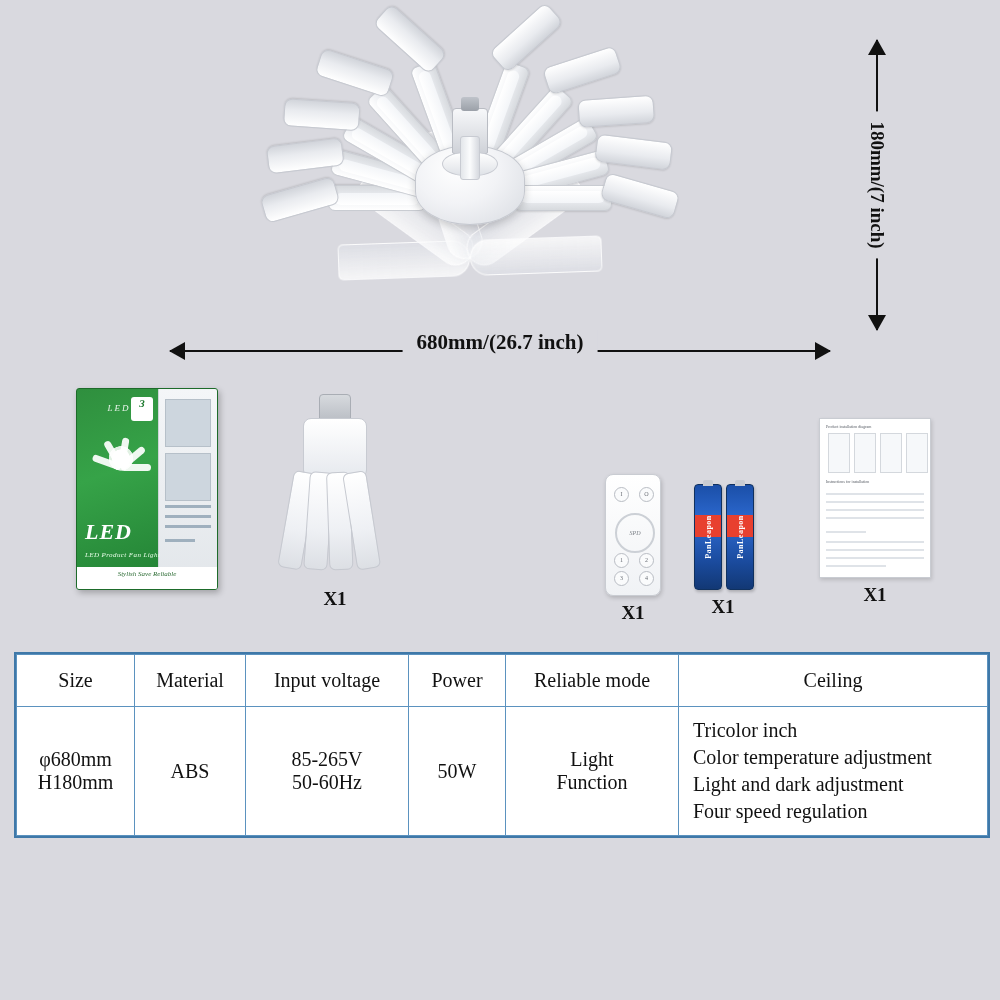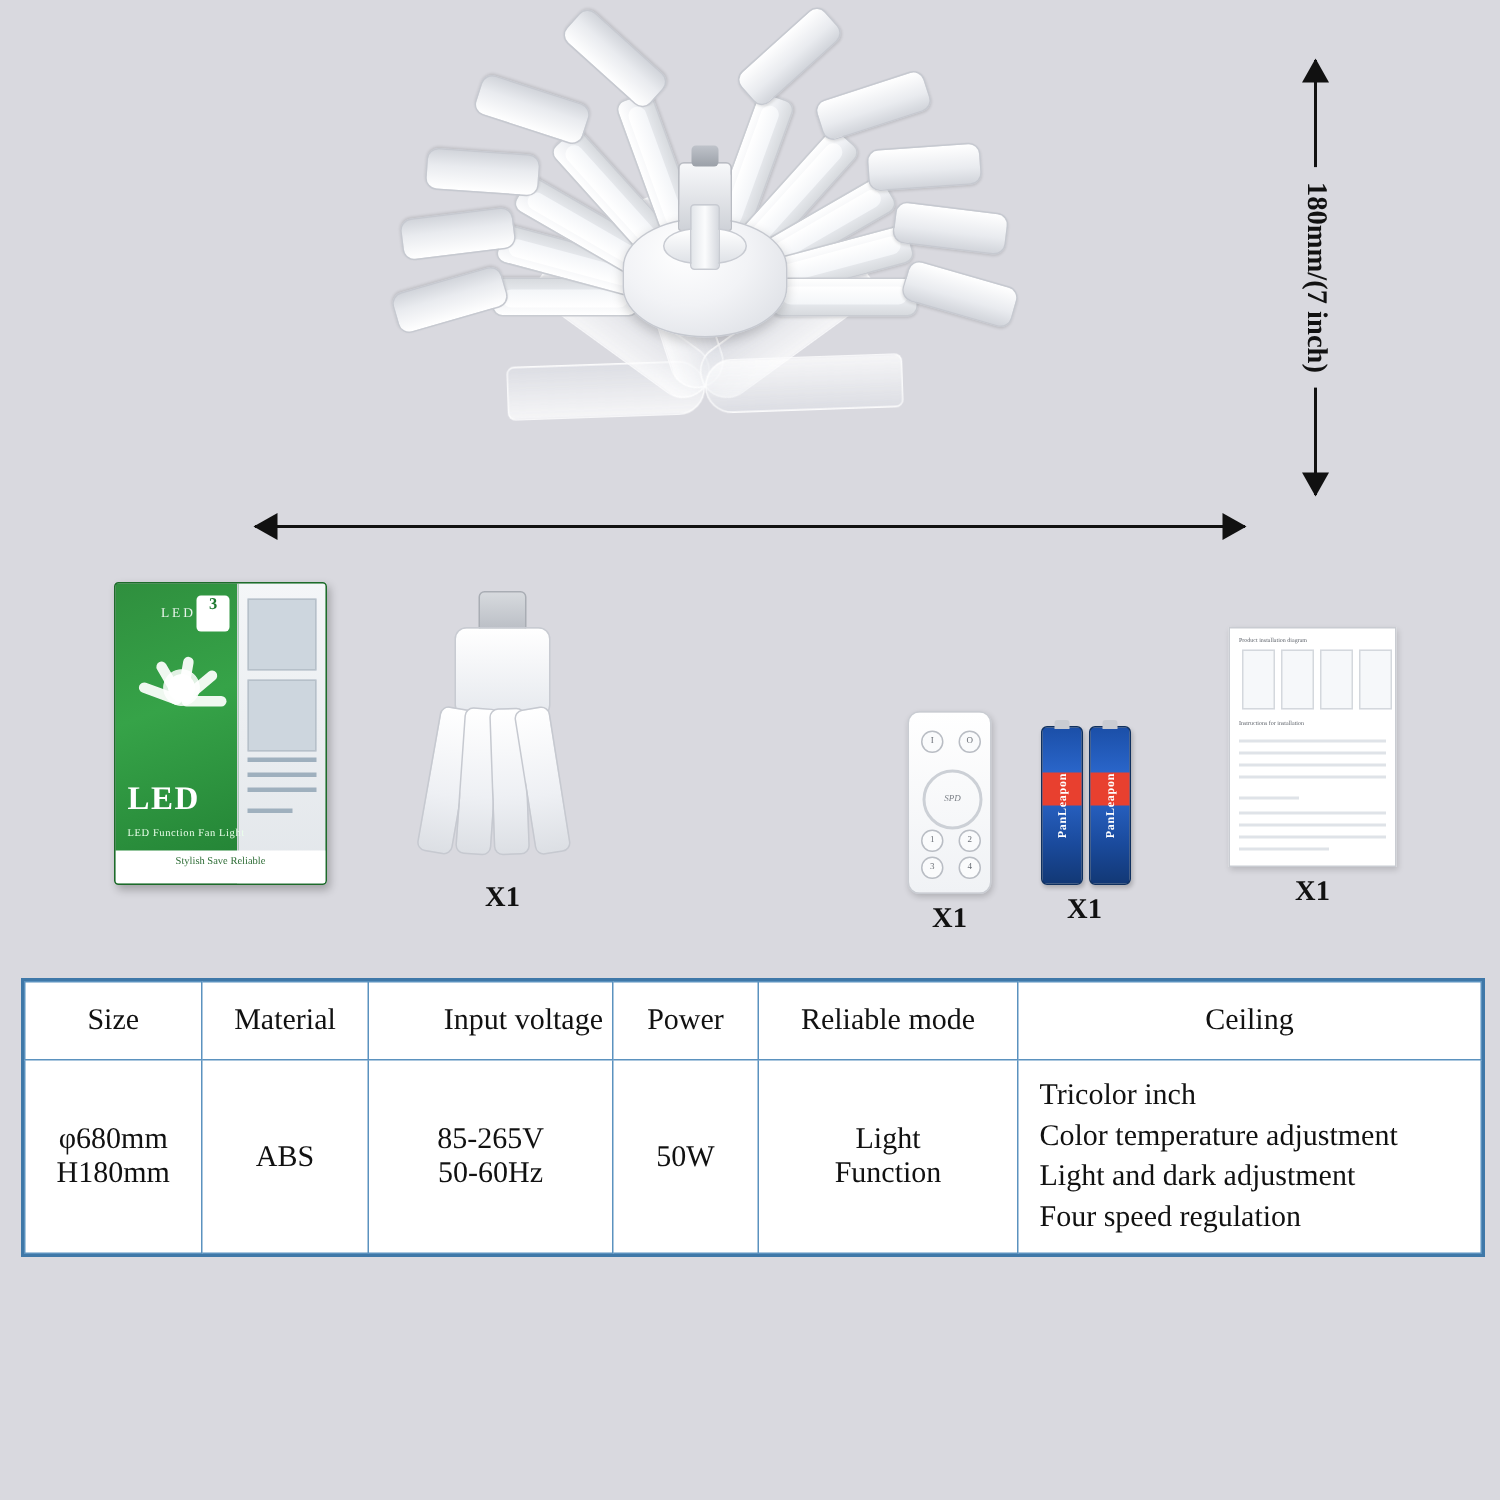--- a/index.html
+++ b/index.html
@@ -109,20 +109,21 @@
   .acc{position:absolute;text-align:center;}
   .acc .qty{font-size:19px;font-weight:700;color:#111;margin-top:4px;}
 
   
   .box{
     position:relative;width:140px;height:200px;margin:0 auto;
     background:linear-gradient(160deg,#2f8f3e 0%,#36a348 38%,#1e7a30 100%);
     border:1px solid #1d6b2a;border-radius:3px;
     box-shadow:2px 3px 6px rgba(0,0,0,.25);
     overflow:hidden;
+    font-style:italic;
   }
   .box .side{
     position:absolute;right:0;top:0;width:58px;height:100%;
     background:linear-gradient(180deg,#f4f6f8,#e2e6ea);
     border-left:1px solid #cfd3d8;
   }
   .box .side .ph{position:absolute;left:6px;right:6px;height:46px;background:#cdd6de;border:1px solid #b6c0c9;}
   .box .side .ph.a{top:10px;}
   .box .side .ph.b{top:64px;}
   .box .side .tx{position:absolute;left:6px;right:6px;height:3px;background:#9fb0be;}
@@ -234,21 +235,21 @@
     font-size:20px;font-weight:400;padding:14px 6px;text-align:center;background:#ffffff;
   }
   tbody td{
     font-size:20px;padding:10px 10px;vertical-align:middle;background:#ffffff;
   }
   td.c{text-align:center;}
   td.fn{padding-left:14px;line-height:1.35;}
   .fn div{white-space:nowrap;}
   .col-size{width:105px;}
   .col-mat{width:98px;}
-  .col-volt{width:150px;text-align:right;}
+  .col-volt{width:150px;}
   .col-pow{width:84px;}
   .col-ctrl{width:160px;}
 </style>
 </head>
 <body>
 
 <div class="stage">
 
   <div class="hero">
     <div class="lamp-wrap">
@@ -308,20 +309,21 @@
         <div class="base"></div>
         <div class="neck"></div>
       </div>
       <div class="stem"></div>
     </div>
 
     <div class="dim-h">
       <div class="line"></div>
       <div class="ah left"></div>
       <div class="ah right"></div>
+      <div class="label">680mm/(26.7 inch)</div>
     </div>
 
     <div class="dim-v">
       <div class="line"></div>
       <div class="av top"></div>
       <div class="av bot"></div>
       <div class="label">180mm/(7 inch)</div>
     </div>
   </div>
 
@@ -342,21 +344,21 @@
         </div>
         <div class="side">
           <div class="ph a"></div>
             <div class="ph b"></div>
           <div class="tx" style="top:116px;"></div>
           <div class="tx" style="top:126px;"></div>
           <div class="tx" style="top:136px;"></div>
           <div class="tx" style="top:150px;width:30px;"></div>
         </div>
         <div class="bigled">LED</div>
-        <div class="subt">LED Function Fan Light</div>
+        <div class="subt">LED Product Fan Light</div>
         <div class="strip">
           <span>Stylish  Save  Reliable</span>
         </div>
       </div>
     </div>
 
     <div class="acc" style="left:270px;top:6px;width:130px;">
       <div class="lamp2">
         <div class="cap"></div>
         <div class="body"></div>

